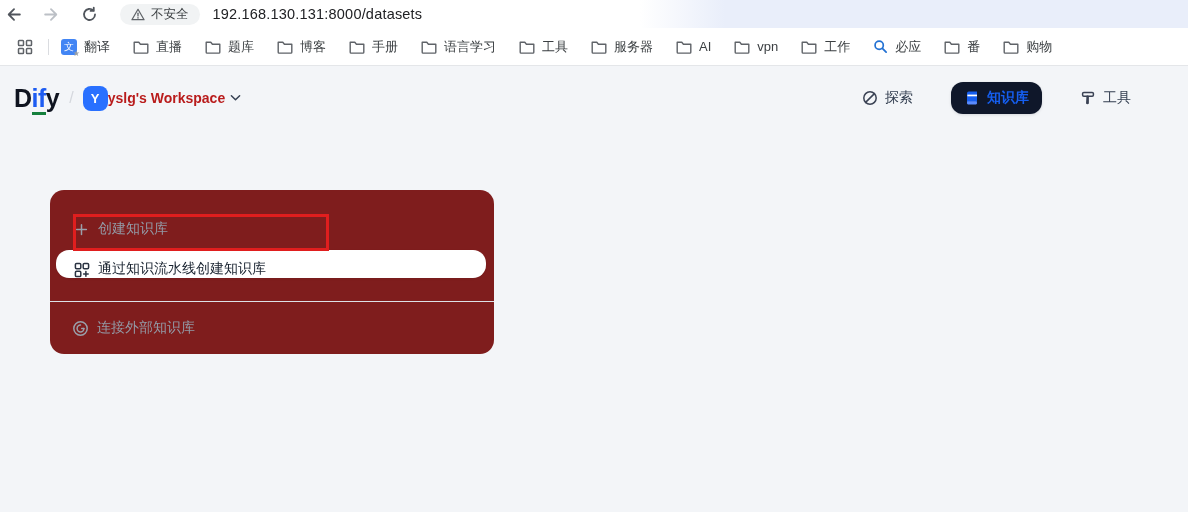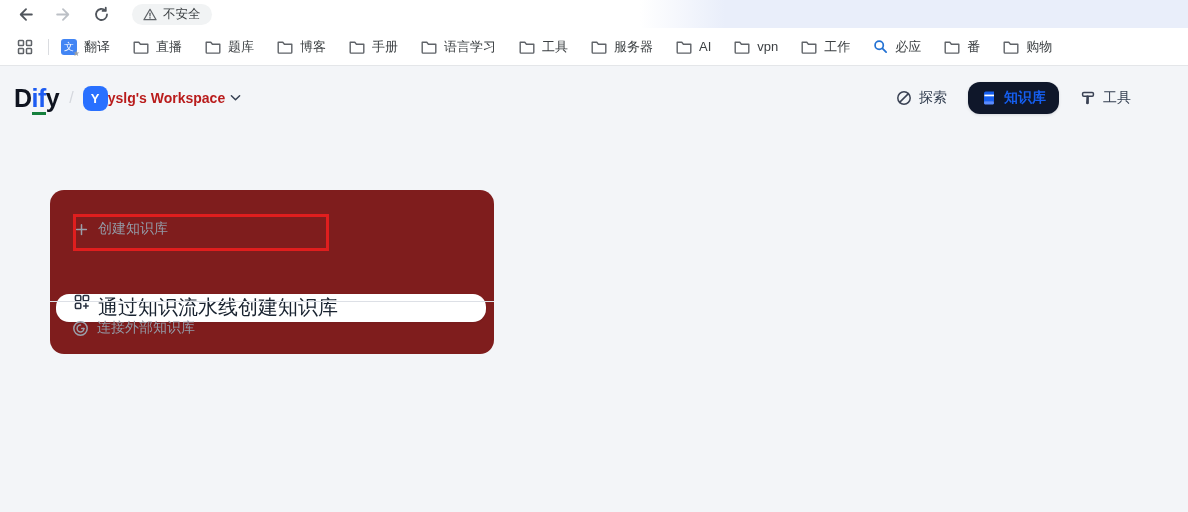--- a/index.html
+++ b/index.html
@@ -10,21 +10,21 @@
     position: relative;
     overflow: hidden;
     color: #1f2328;
   }
   svg { display:block; }
 
   
   .toolbar {
     position:absolute; top:0; left:0; width:1188px; height:28px;
     background: linear-gradient(90deg, #ffffff 0, #ffffff 640px, #e9eefa 725px, #e9eefa 100%);
-    display:flex; align-items:center; padding-left:12px;
+    display:flex; align-items:center; 
   }
   .tb-btn { width:26px; height:24px; display:flex; align-items:center; justify-content:center; margin-right:12px; border-radius:50%; }
   .sec-badge {
     display:flex; align-items:center; gap:6px;
     background:#f1f3f4; border-radius:12px; height:21px; padding:0 11px;
     margin-left:6px; color:#3c4043; font-size:12.5px;
   }
   .url-text { margin-left:13px; font-size:14.5px; color:#202124; letter-spacing:.2px; }
 
   
@@ -46,21 +46,21 @@
     display:flex; align-items:center; justify-content:space-between;
   }
   .hdr-left { display:flex; align-items:center; }
   .logo { font-size:25px; font-weight:800; letter-spacing:-0.5px; color:#0f1420; cursor:pointer; }
   .logo .if { color:#1d5cf2; border-bottom:3px solid #15803d; padding-bottom:0; }
   .logo-slash { color:#d5d8de; font-size:16px; margin:0 9px 0 10px; }
   .ws-avatar { width:25px; height:25px; border-radius:8px; background:#2970ff; color:#fff; font-size:13px; font-weight:700; display:flex; align-items:center; justify-content:center; }
   .ws-name { margin-left:0; font-size:14px; font-weight:600; color:#b91c1c; }
   .ws-chevron { margin-left:5px; }
 
-  .hdr-nav { display:flex; align-items:center; gap:8px; }
+  .hdr-nav { display:flex; align-items:center; gap:25px; }
   .nav-item {
     display:flex; align-items:center; gap:7px;
     padding:7px 13px; border-radius:12px;
     font-size:14px; font-weight:500; color:#354052; cursor:pointer; white-space:nowrap;
   }
   .nav-item.active {
     background:#0f172a; color:#155eef; font-weight:600;
     box-shadow:0 1px 3px rgba(16,24,40,.12), 0 0 1px rgba(16,24,40,.08);
   }
 
@@ -70,24 +70,23 @@
     background:#7f1d1d; border-radius:14px;
   }
   .row-create {
     position:absolute; top:22px; left:24px; right:24px; height:34px;
     display:flex; align-items:center; gap:9px;
     font-size:14px; color:#939aa6; cursor:pointer;
   }
   .row-pipeline {
     position:absolute; top:60px; left:6px; width:430px; height:28px;
     background:#ffffff; border-radius:13px;
-    display:flex; align-items:flex-start; gap:8px; padding-left:18px;
-    font-size:20px; font-weight:500; color:#18222f; cursor:pointer;
+    display:flex; align-items:flex-end; gap:8px; padding-left:18px;
+    font-size:14px; font-weight:500; color:#18222f; cursor:pointer;
     box-shadow:0 1px 2px rgba(16,24,40,.08);
-    margin-top:44px;
   }
   .card-divider { position:absolute; top:111px; left:0; right:0; height:1px; background:#dde0e6; }
   .row-external {
     position:absolute; top:124px; left:22px; right:24px; height:28px;
     display:flex; align-items:center; gap:8px;
     font-size:14px; color:#939aa6; cursor:pointer;
   }
 
   
   .red-box {
@@ -124,20 +123,21 @@
   <div class="sec-badge">
     <span>
       <svg width="14" height="13" viewBox="0 0 16 15">
           <path d="M8 1.5 L15 13.5 H1 Z" stroke="#5f6368" stroke-width="1.4" fill="none" stroke-linejoin="round"></path>
           <path d="M8 6 v3.2" stroke="#5f6368" stroke-width="1.5" stroke-linecap="round"></path>
           <circle cx="8" cy="11.4" r="0.9" fill="#5f6368"></circle>
         </svg>
     </span>
     <span>不安全</span>
   </div>
+  <div class="url-text">192.168.130.131:8000/datasets</div>
 </div>
 
 <div class="bookmarks">
   <div class="tb-btn" style="margin-right:0;">
     <span>
       <svg width="16" height="16" viewBox="0 0 16 16" fill="none" stroke="#5f6368" stroke-width="1.5">
           <rect x="1.5" y="1.5" width="5" height="5" rx="0.8"></rect>
           <rect x="9.5" y="1.5" width="5" height="5" rx="0.8"></rect>
           <rect x="1.5" y="9.5" width="5" height="5" rx="0.8"></rect>
           <rect x="9.5" y="9.5" width="5" height="5" rx="0.8"></rect>

